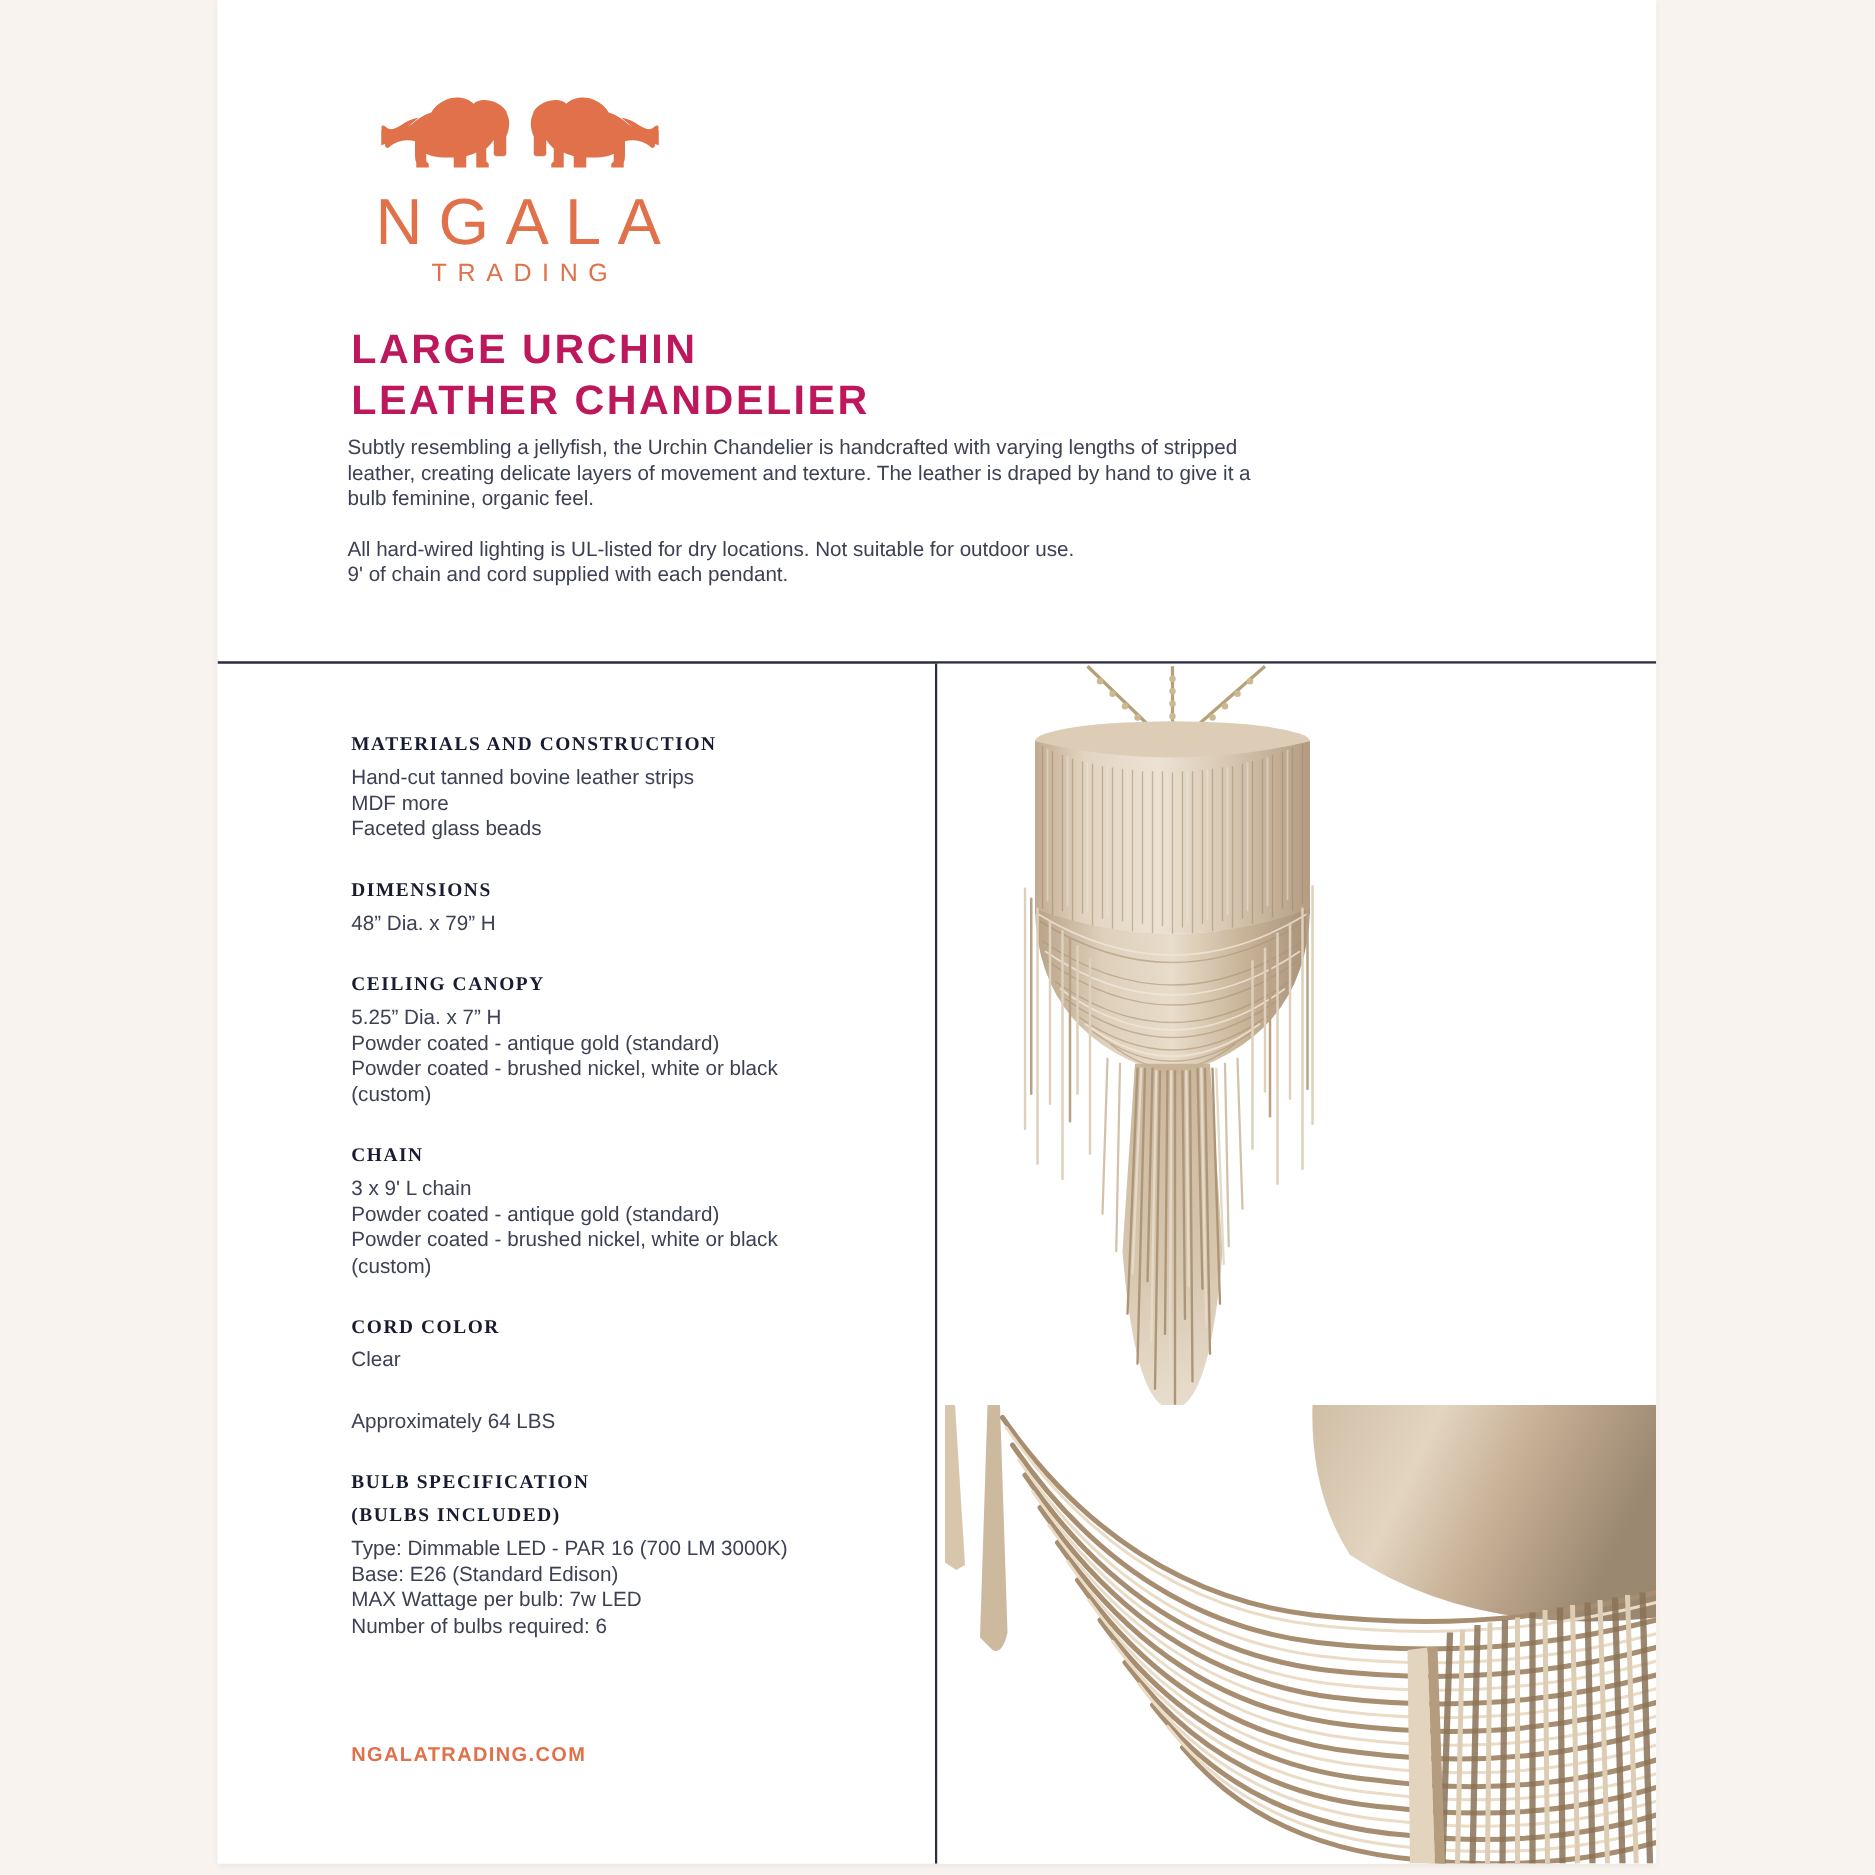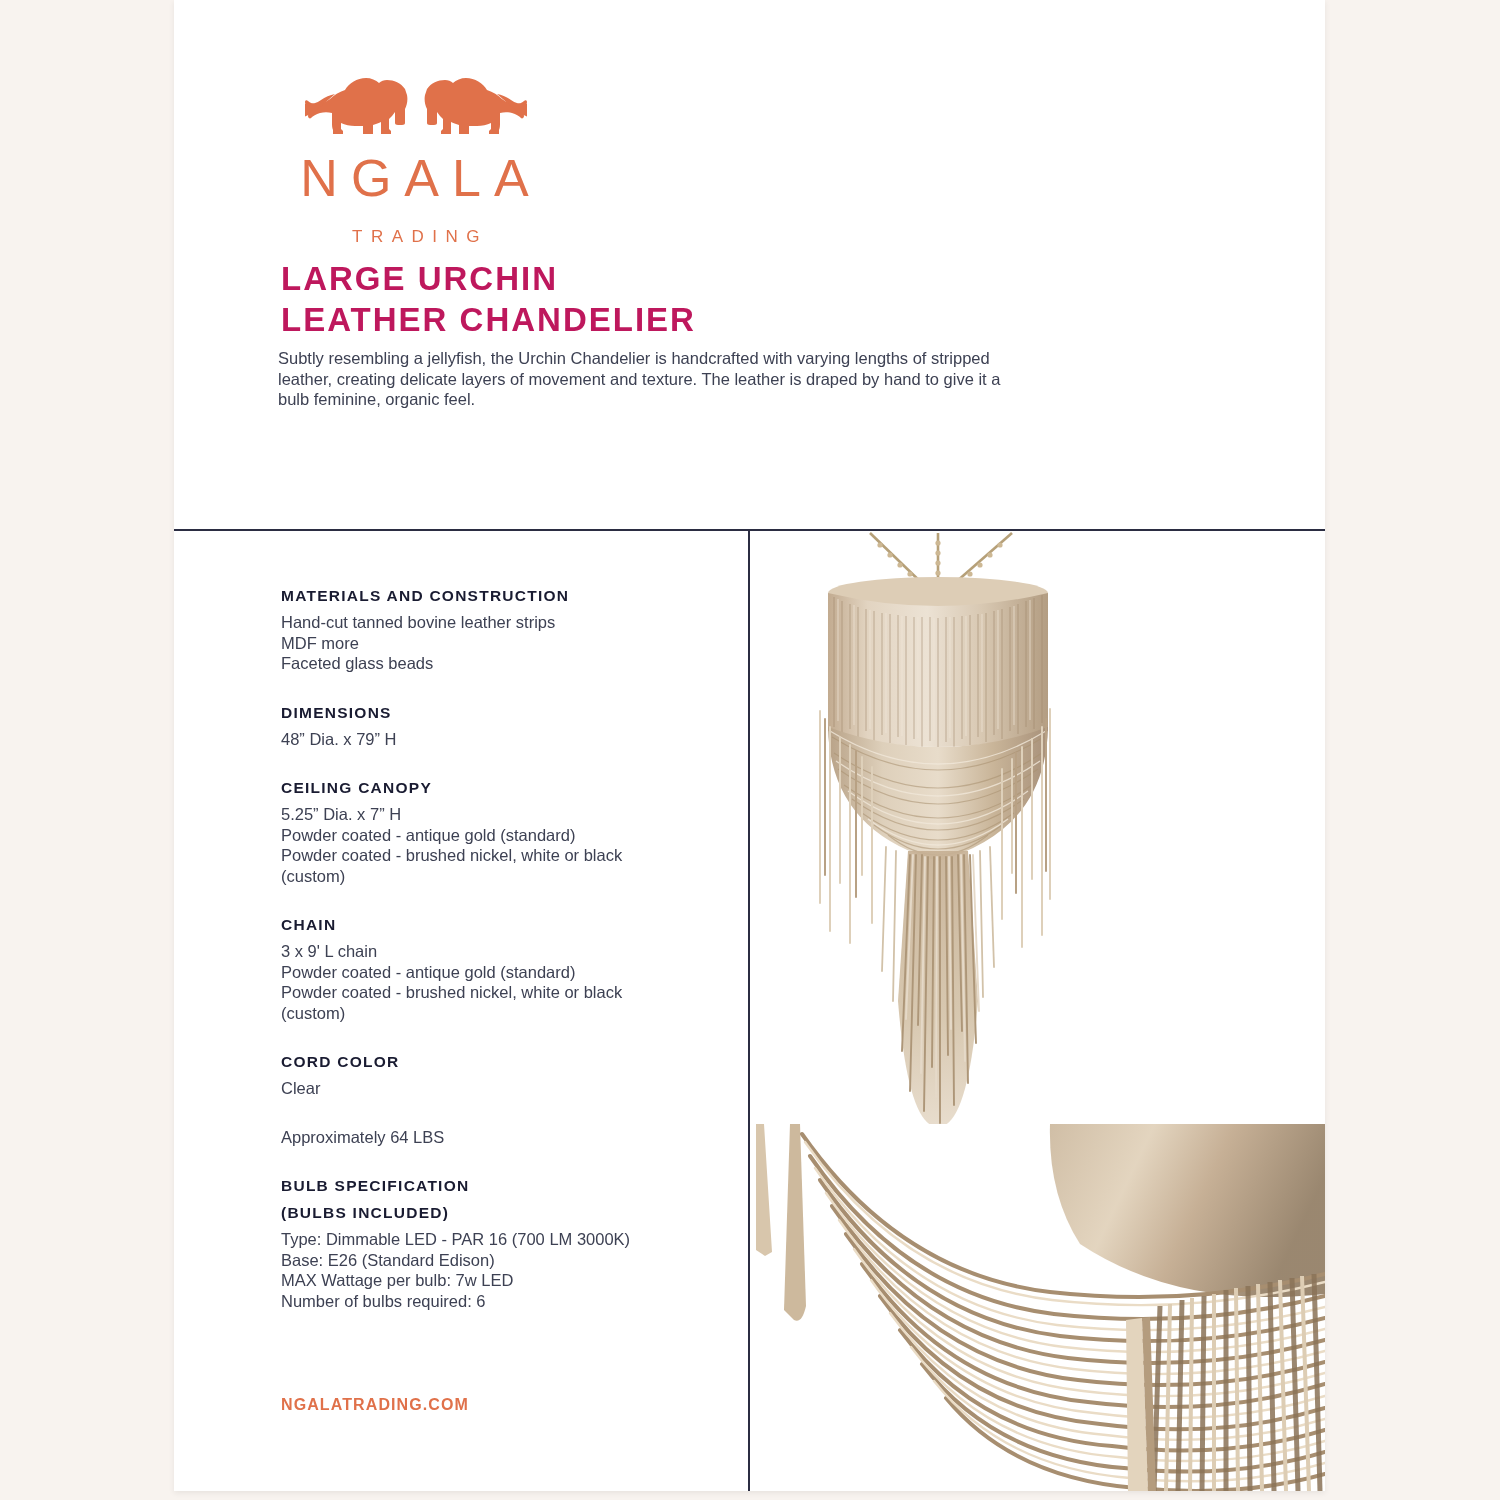--- a/index.html
+++ b/index.html
@@ -50,25 +50,25 @@
     text-align: center;
     font-size: 52px;
     letter-spacing: 13px;
     color: #e0714a;
     font-weight: 300;
     line-height: 1;
     padding-left: 10px;
   }
   #subwordmark {
     text-align: center;
-    font-size: 17px;
+    font-size: 20px;
     letter-spacing: 8.5px;
     color: #e0714a;
     font-weight: 400;
-    margin-top: 23px;
+    margin-top: 4px;
     padding-left: 8px;
   }
 
   #title-block {
     position: absolute;
     left: 107px;
     top: 258px;
     width: 830px;
   }
   .product-title-line {
@@ -121,20 +121,21 @@
     width: 420px;
   }
   .spec-group { margin-bottom: 28px; }
   .spec-head {
     font-size: 15.5px;
     font-weight: 700;
     letter-spacing: 1.25px;
     color: #191b31;
     line-height: 22px;
     margin-bottom: 5px;
+    font-family: Liberation Serif, serif;
   }
   .spec-line {
     font-size: 16.5px;
     line-height: 20.5px;
     color: #3d4153;
   }
   #site-link {
     position: absolute;
     left: 107px;
     top: 1396px;
@@ -195,20 +196,24 @@
     <div id="title-block">
       <div class="product-title-line">LARGE URCHIN</div>
       <div class="product-title-line">LEATHER CHANDELIER</div>
     </div>
 
     <div id="desc-block">
       <p class="desc-para">
         <span class="desc-line">Subtly resembling a jellyfish, the Urchin Chandelier is handcrafted with varying lengths of stripped</span>
         <span class="desc-line">leather, creating delicate layers of movement and texture. The leather is draped by hand to give it a</span>
         <span class="desc-line">bulb feminine, organic feel.</span>
+      </p>
+      <p class="desc-para">
+        <span class="desc-line">All hard-wired lighting is UL-listed for dry locations. Not suitable for outdoor use.</span>
+        <span class="desc-line">9' of chain and cord supplied with each pendant.</span>
       </p>
     </div>
   </div>
 
   <div id="hrule"></div>
   <div id="vrule"></div>
 
   <div id="specs">
 
     <div class="spec-group">

